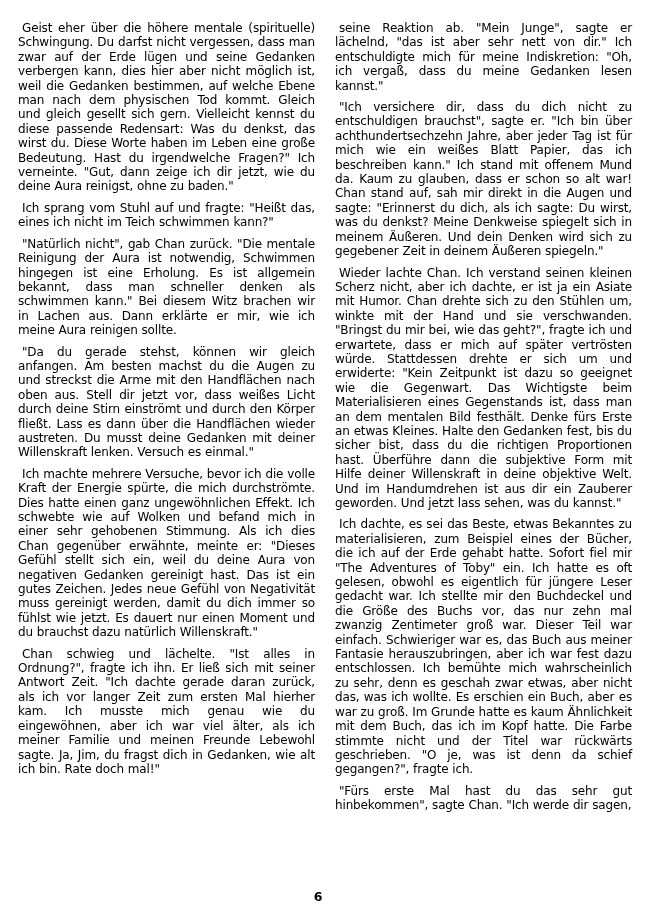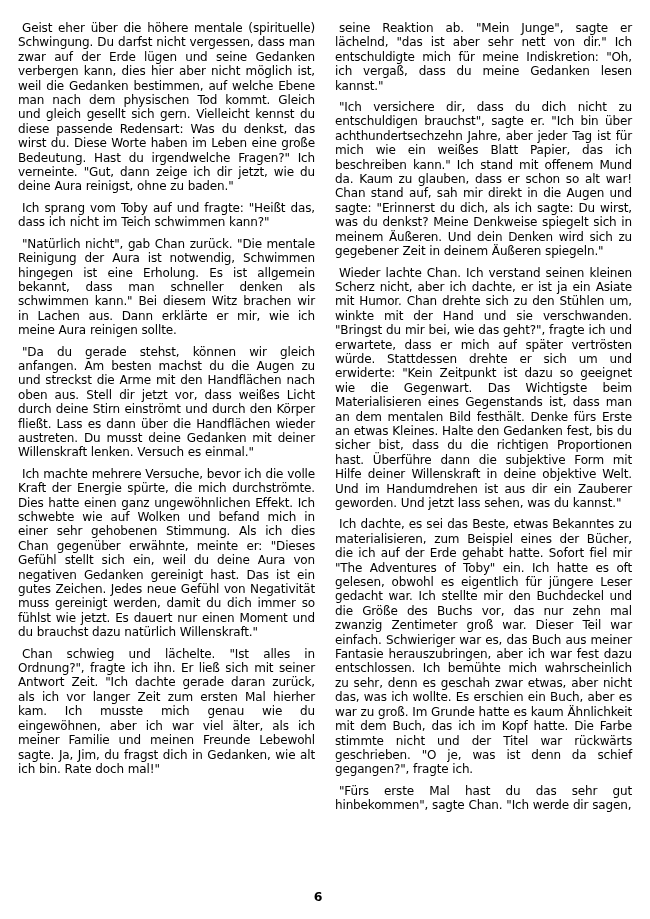--- a/index.html
+++ b/index.html
@@ -53,21 +53,21 @@
     color: var(--fg);
   }
 </style>
 </head>
 <body>
 
 <div class="page">
   <div class="columns">
     <div class="col">
         <p class="para">Geist eher über die höhere mentale (spirituelle) Schwingung. Du darfst nicht vergessen, dass man zwar auf der Erde lügen und seine Gedanken verbergen kann, dies hier aber nicht möglich ist, weil die Gedanken bestimmen, auf welche Ebene man nach dem physischen Tod kommt. Gleich und gleich gesellt sich gern. Vielleicht kennst du diese passende Redensart: Was du denkst, das wirst du. Diese Worte haben im Leben eine große Bedeutung. Hast du irgendwelche Fragen?" Ich verneinte. "Gut, dann zeige ich dir jetzt, wie du deine Aura reinigst, ohne zu baden."</p>
-        <p class="para">Ich sprang vom Toby auf und fragte: "Heißt das, dass ich nicht im Teich schwimmen kann?"</p>
+        <p class="para">Ich sprang vom Stuhl auf und fragte: "Heißt das, eines ich nicht im Teich schwimmen kann?"</p>
         <p class="para">"Natürlich nicht", gab Chan zurück. "Die mentale Reinigung der Aura ist notwendig, Schwimmen hingegen ist eine Erholung. Es ist allgemein bekannt, dass man schneller denken als schwimmen kann." Bei diesem Witz brachen wir in Lachen aus. Dann erklärte er mir, wie ich meine Aura reinigen sollte.</p>
         <p class="para">"Da du gerade stehst, können wir gleich anfangen. Am besten machst du die Augen zu und streckst die Arme mit den Handflächen nach oben aus. Stell dir jetzt vor, dass weißes Licht durch deine Stirn einströmt und durch den Körper fließt. Lass es dann über die Handflächen wieder austreten. Du musst deine Gedanken mit deiner Willenskraft lenken. Versuch es einmal."</p>
         <p class="para">Ich machte mehrere Versuche, bevor ich die volle Kraft der Energie spürte, die mich durchströmte. Dies hatte einen ganz ungewöhnlichen Effekt. Ich schwebte wie auf Wolken und befand mich in einer sehr gehobenen Stimmung. Als ich dies Chan gegenüber erwähnte, meinte er: "Dieses Gefühl stellt sich ein, weil du deine Aura von negativen Gedanken gereinigt hast. Das ist ein gutes Zeichen. Jedes neue Gefühl von Negativität muss gereinigt werden, damit du dich immer so fühlst wie jetzt. Es dauert nur einen Moment und du brauchst dazu natürlich Willenskraft."</p>
         <p class="para">Chan schwieg und lächelte. "Ist alles in Ordnung?", fragte ich ihn. Er ließ sich mit seiner Antwort Zeit. "Ich dachte gerade daran zurück, als ich vor langer Zeit zum ersten Mal hierher kam. Ich musste mich genau wie du eingewöhnen, aber ich war viel älter, als ich meiner Familie und meinen Freunde Lebewohl sagte. Ja, Jim, du fragst dich in Gedanken, wie alt ich bin. Rate doch mal!"</p>
       </div>
     <div class="col">
         <p class="para">seine Reaktion ab. "Mein Junge", sagte er lächelnd, "das ist aber sehr nett von dir." Ich entschuldigte mich für meine Indiskretion: "Oh, ich vergaß, dass du meine Gedanken lesen kannst."</p>
         <p class="para">"Ich versichere dir, dass du dich nicht zu entschuldigen brauchst", sagte er. "Ich bin über achthundertsechzehn Jahre, aber jeder Tag ist für mich wie ein weißes Blatt Papier, das ich beschreiben kann." Ich stand mit offenem Mund da. Kaum zu glauben, dass er schon so alt war! Chan stand auf, sah mir direkt in die Augen und sagte: "Erinnerst du dich, als ich sagte: Du wirst, was du denkst? Meine Denkweise spiegelt sich in meinem Äußeren. Und dein Denken wird sich zu gegebener Zeit in deinem Äußeren spiegeln."</p>
         <p class="para">Wieder lachte Chan. Ich verstand seinen kleinen Scherz nicht, aber ich dachte, er ist ja ein Asiate mit Humor. Chan drehte sich zu den Stühlen um, winkte mit der Hand und sie verschwanden. "Bringst du mir bei, wie das geht?", fragte ich und erwartete, dass er mich auf später vertrösten würde. Stattdessen drehte er sich um und erwiderte: "Kein Zeitpunkt ist dazu so geeignet wie die Gegenwart. Das Wichtigste beim Materialisieren eines Gegenstands ist, dass man an dem mentalen Bild festhält. Denke fürs Erste an etwas Kleines. Halte den Gedanken fest, bis du sicher bist, dass du die richtigen Proportionen hast. Überführe dann die subjektive Form mit Hilfe deiner Willenskraft in deine objektive Welt. Und im Handumdrehen ist aus dir ein Zauberer geworden. Und jetzt lass sehen, was du kannst."</p>
         <p class="para">Ich dachte, es sei das Beste, etwas Bekanntes zu materialisieren, zum Beispiel eines der Bücher, die ich auf der Erde gehabt hatte. Sofort fiel mir "The Adventures of Toby" ein. Ich hatte es oft gelesen, obwohl es eigentlich für jüngere Leser gedacht war. Ich stellte mir den Buchdeckel und die Größe des Buchs vor, das nur zehn mal zwanzig Zentimeter groß war. Dieser Teil war einfach. Schwieriger war es, das Buch aus meiner Fantasie herauszubringen, aber ich war fest dazu entschlossen. Ich bemühte mich wahrscheinlich zu sehr, denn es geschah zwar etwas, aber nicht das, was ich wollte. Es erschien ein Buch, aber es war zu groß. Im Grunde hatte es kaum Ähnlichkeit mit dem Buch, das ich im Kopf hatte. Die Farbe stimmte nicht und der Titel war rückwärts geschrieben. "O je, was ist denn da schief gegangen?", fragte ich.</p>

